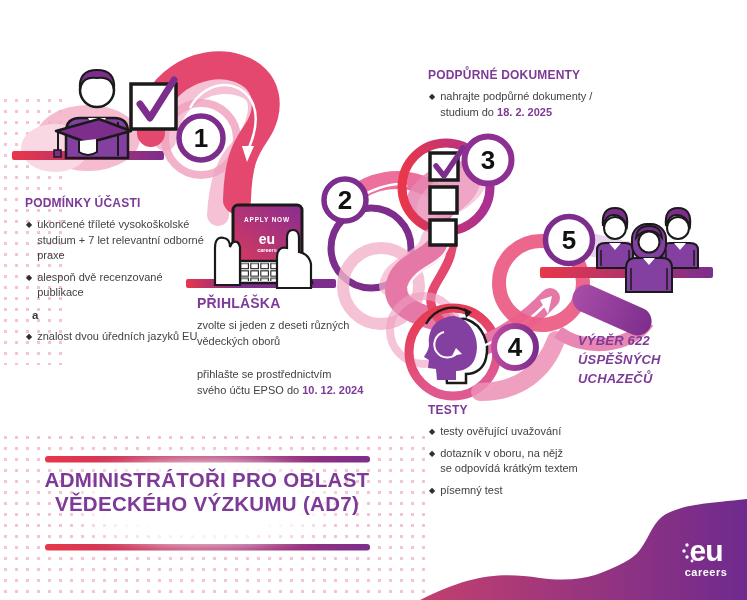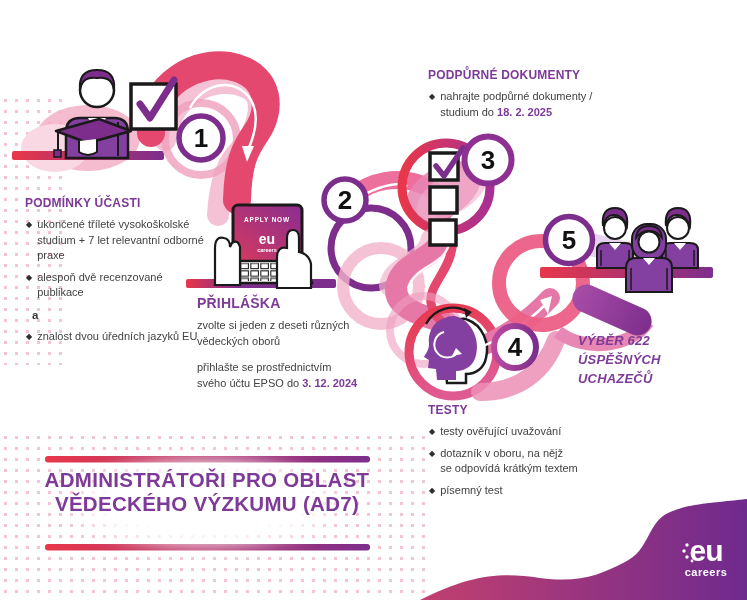--- a/index.html
+++ b/index.html
@@ -250,27 +250,27 @@
       <span class="diam">◆</span>
       <span class="btext">
         <span class="bl">znalost dvou úředních jazyků EU</span>
       </span>
     </div>
   </div>
 </div>
 
 <div class="tblock" style="left:197px;top:295px;width:185px">
   <h3 class="h" style="font-size:14px">PŘIHLÁŠKA</h3>
-  <div class="body" style="margin-bottom:11px">
+  <div class="body" style="margin-bottom:18px">
     <span class="bl">zvolte si jeden z deseti různých</span>
     <span class="bl">vědeckých oborů</span>
   </div>
   <div class="body">
     <span class="bl">přihlašte se prostřednictvím</span>
-    <span class="bl"><span>svého účtu EPSO do </span><span class="date">3. 12. 2024</span></span>
+    <span class="bl"><span>svého účtu EPSO do </span><span class="date">10. 12. 2024</span></span>
   </div>
 </div>
 
 <div class="tblock" style="left:428px;top:68px;width:190px">
   <h3 class="h">PODPŮRNÉ DOKUMENTY</h3>
   <div class="body">
     <div class="bullet">
       <span class="diam">◆</span>
       <span class="btext">
         <span class="bl">nahrajte podpůrné dokumenty /</span>

